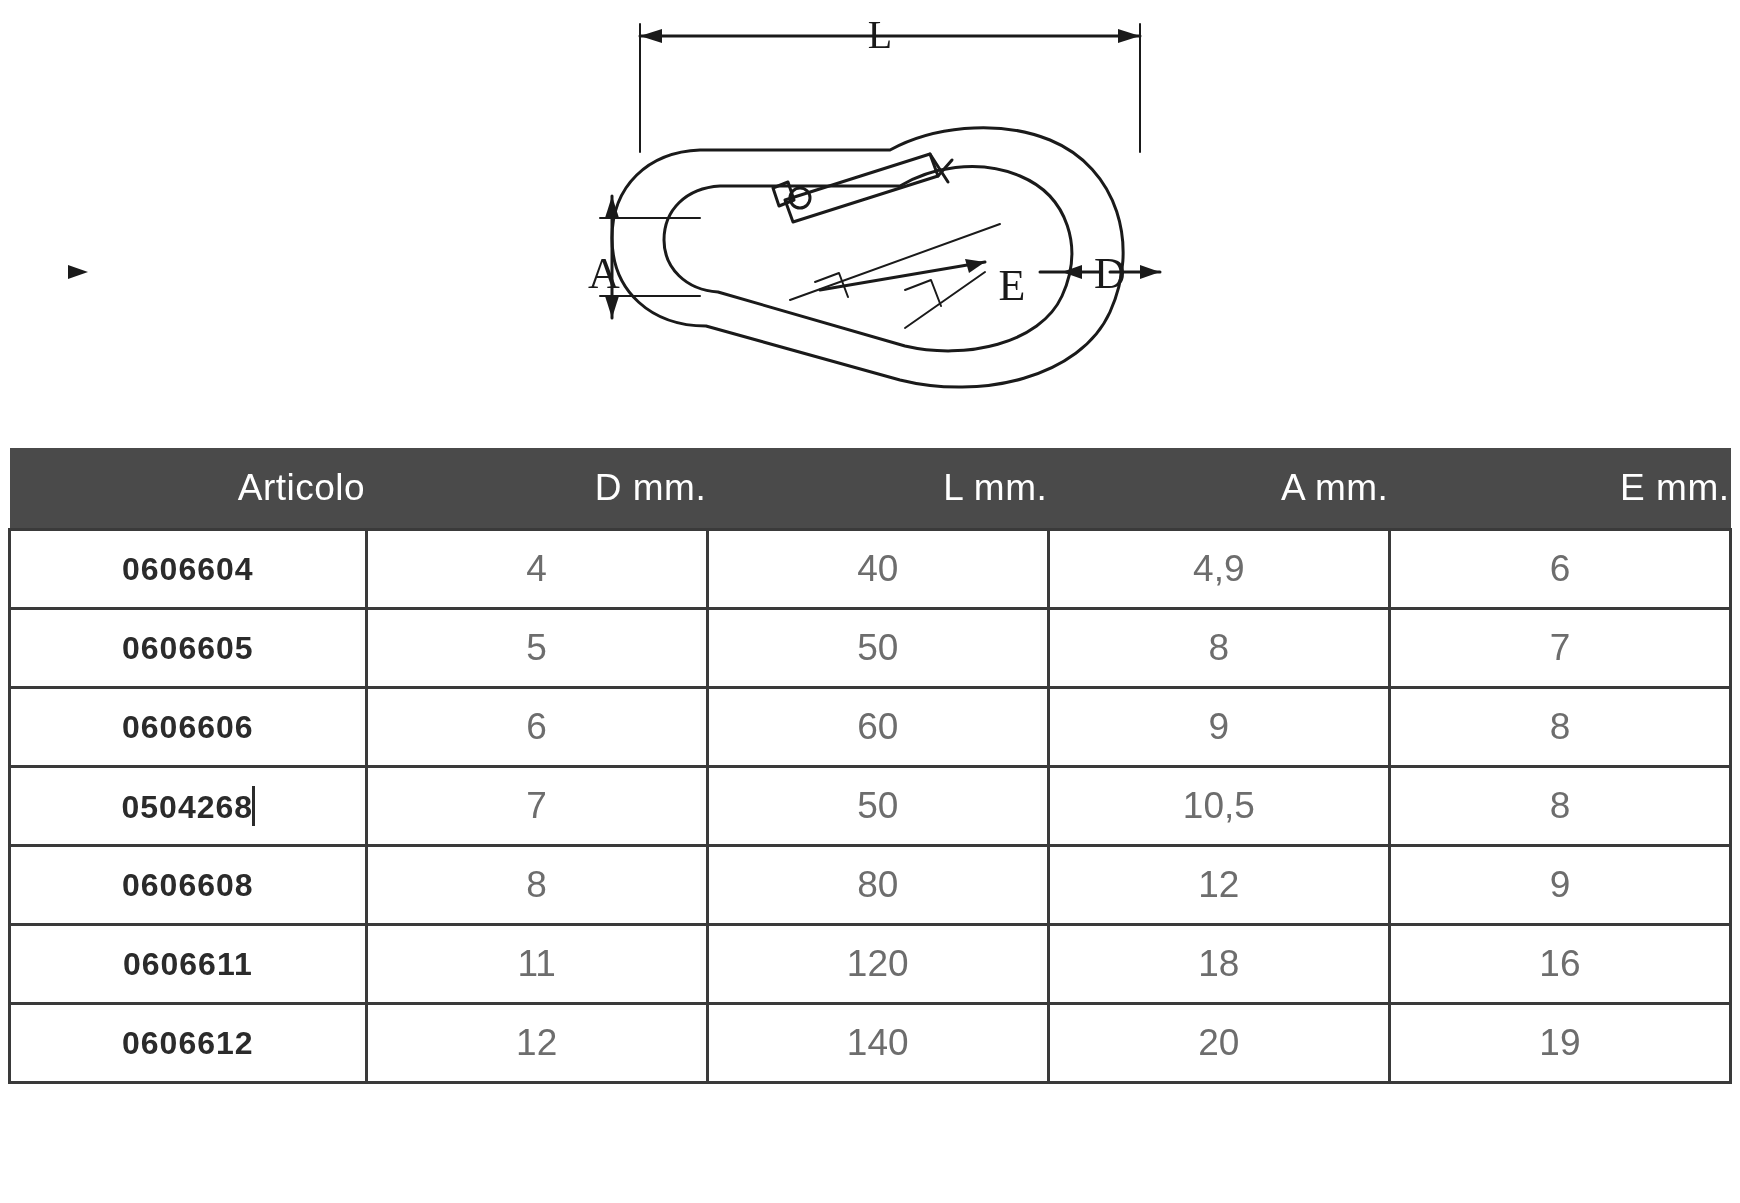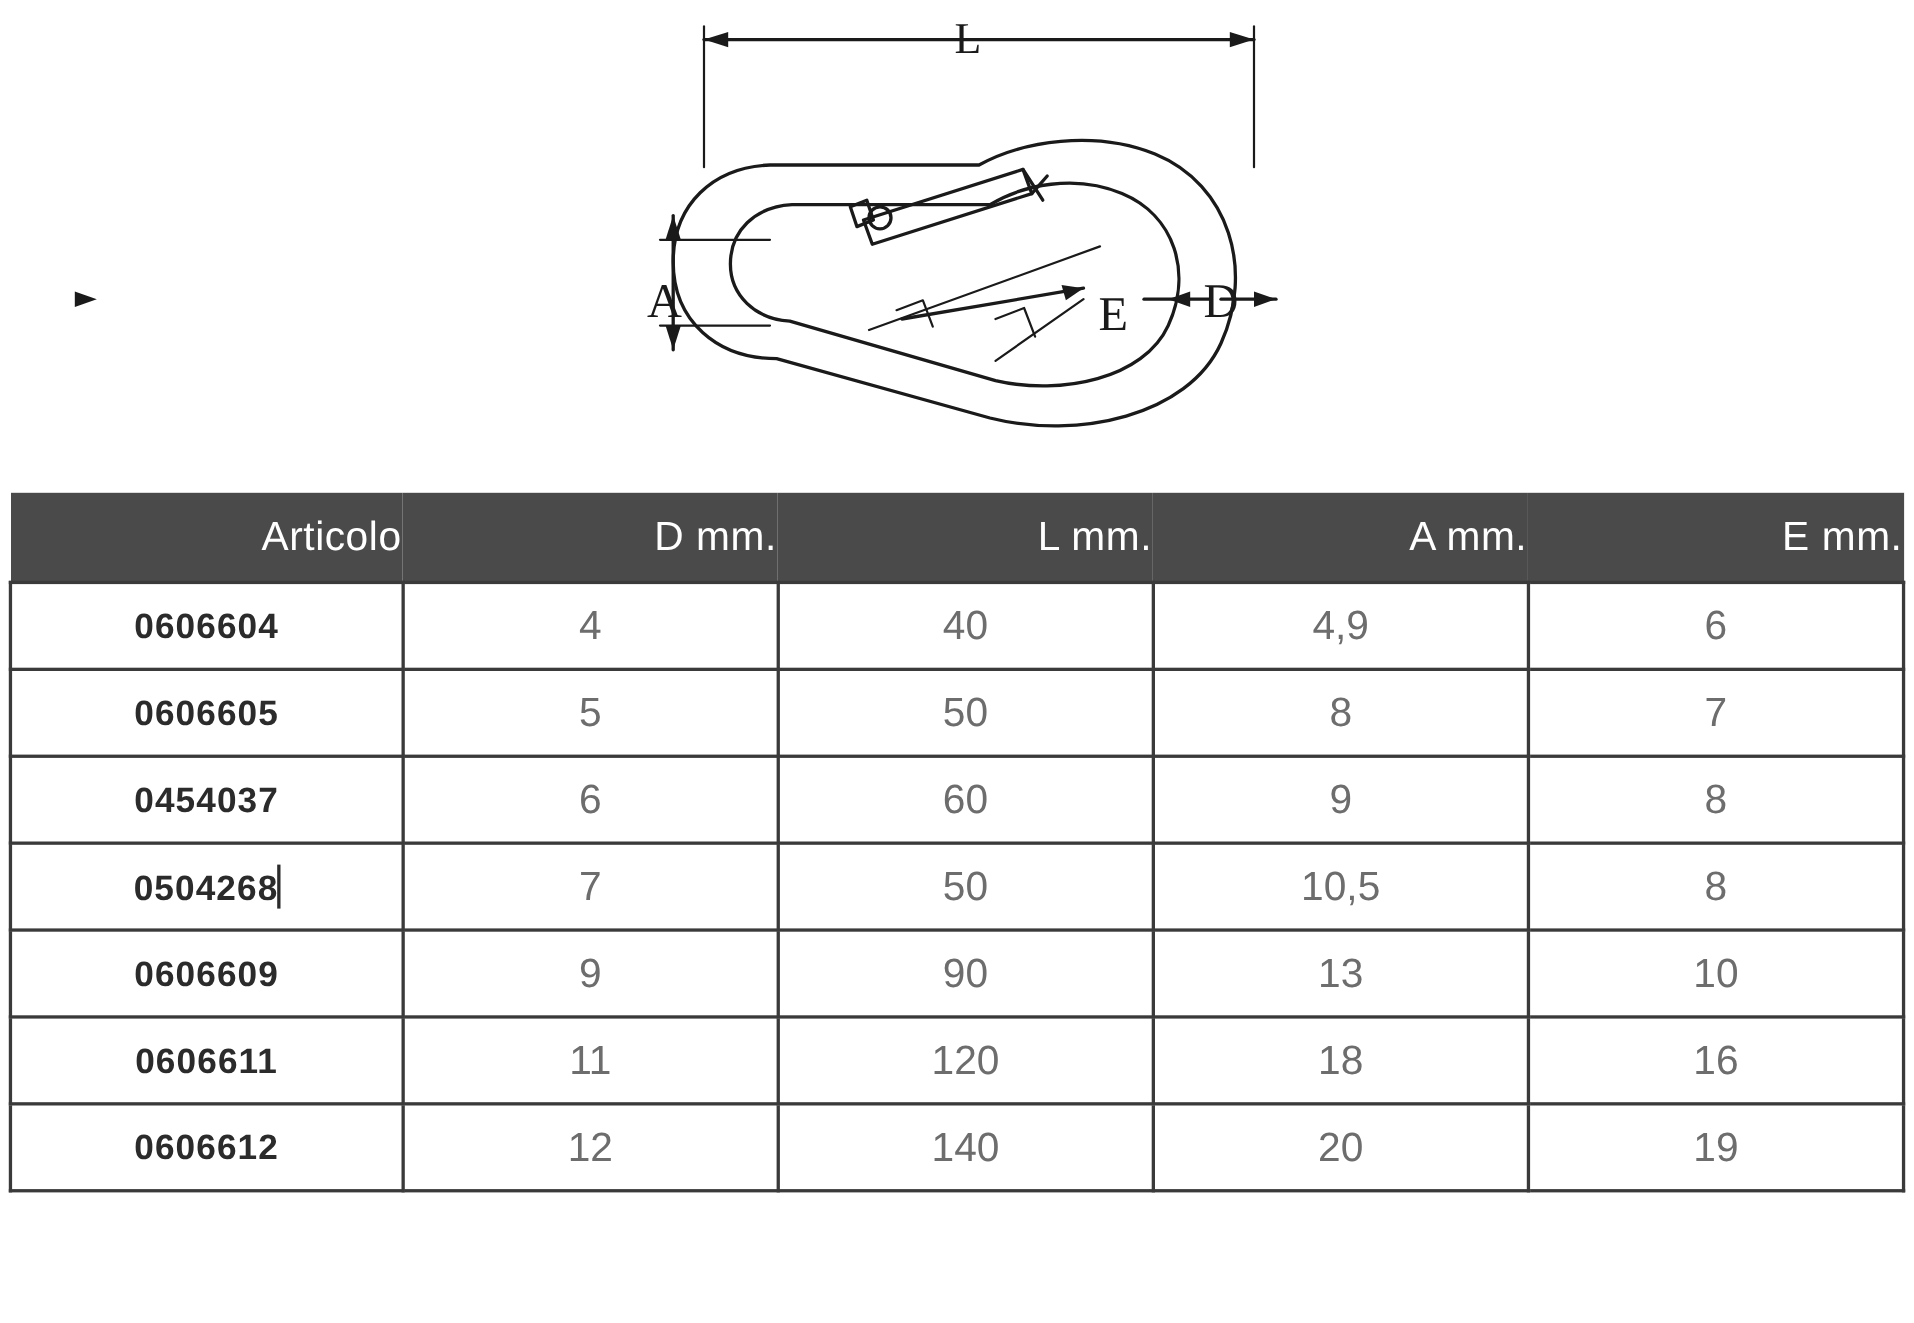--- a/index.html
+++ b/index.html
@@ -190,41 +190,41 @@
           <td>6</td>
         </tr>
         <tr>
           <td>0606605</td>
           <td>5</td>
           <td>50</td>
           <td>8</td>
           <td>7</td>
         </tr>
         <tr>
-          <td>0454037</td>
+          <td>0606606</td>
           <td>6</td>
           <td>60</td>
           <td>9</td>
           <td>8</td>
         </tr>
         <tr>
           <td>
             <span>0504268</span><span class="caret"></span>
           </td>
           <td>7</td>
           <td>50</td>
           <td>10,5</td>
           <td>8</td>
         </tr>
         <tr>
-          <td>0606609</td>
+          <td>0606608</td>
+          <td>8</td>
+          <td>80</td>
+          <td>12</td>
           <td>9</td>
-          <td>90</td>
-          <td>13</td>
-          <td>10</td>
         </tr>
         <tr>
           <td>0606611</td>
           <td>11</td>
           <td>120</td>
           <td>18</td>
           <td>16</td>
         </tr>
         <tr>
           <td>0606612</td>

